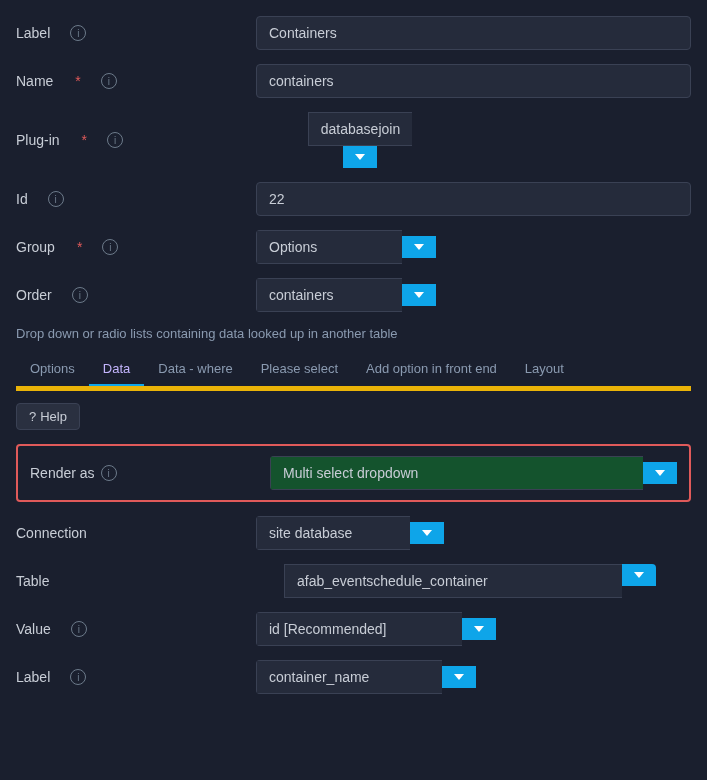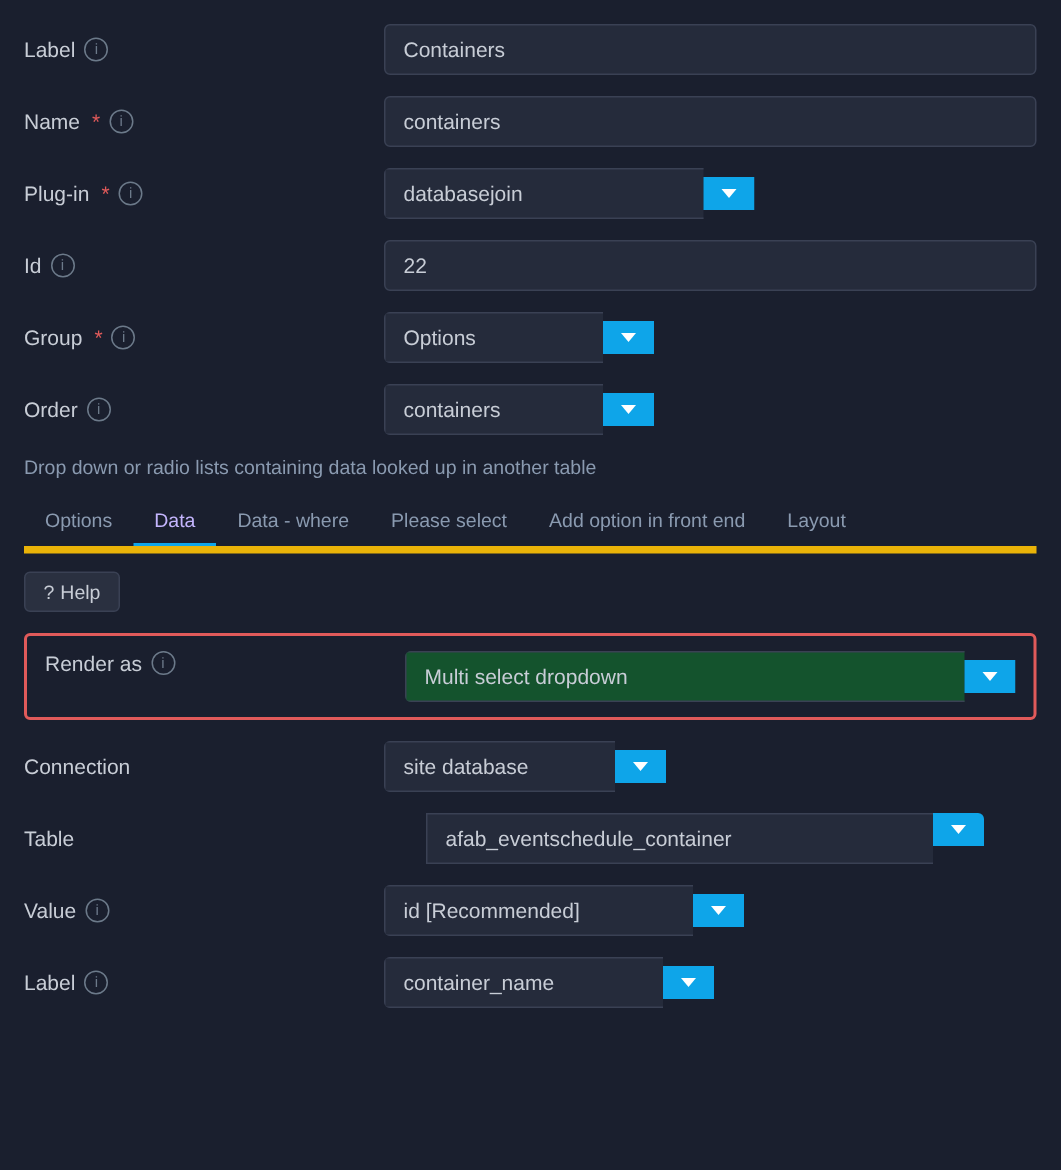--- a/index.html
+++ b/index.html
@@ -15,21 +15,21 @@
     .form-row {
       display: flex;
       align-items: center;
       margin-bottom: 14px;
     }
     .form-label {
       width: 240px;
       color: #c8cdd6;
       display: flex;
       align-items: center;
-      gap: 6px;
+      gap: 20px;
       flex-shrink: 0;
     }
     .info-icon {
       display: inline-flex;
       align-items: center;
       justify-content: center;
       width: 16px;
       height: 16px;
       border-radius: 50%;
       border: 1px solid #6c7a8a;
@@ -142,21 +142,21 @@
       display: inline-flex;
       align-items: center;
       gap: 4px;
     }
     .render-as-row {
       border: 2px solid #e05a5a;
       padding: 10px 12px;
       border-radius: 4px;
       margin-bottom: 14px;
       display: flex;
-      align-items: flex-start;
+      align-items: center;
     }
     .render-as-label {
       width: 240px;
       color: #c8cdd6;
       display: flex;
       align-items: center;
       gap: 6px;
       flex-shrink: 0;
     }
     .render-select-wrapper {
@@ -205,21 +205,21 @@
 </div>
 
 
 <div class="form-row">
   <div class="form-label">
     <span>Plug-in</span>
     <span class="required">*</span>
     <span class="info-icon">i</span>
   </div>
   <div class="form-input">
-    <div class="select-wrapper" style="width: 247px;">
+    <div class="select-wrapper" style="width: 208px; flex-direction: column;">
       <div class="select-text">databasejoin</div>
       <button class="select-btn">
         <span class="chevron-down"></span>
       </button>
     </div>
   </div>
 </div>
 
 
 <div class="form-row">

